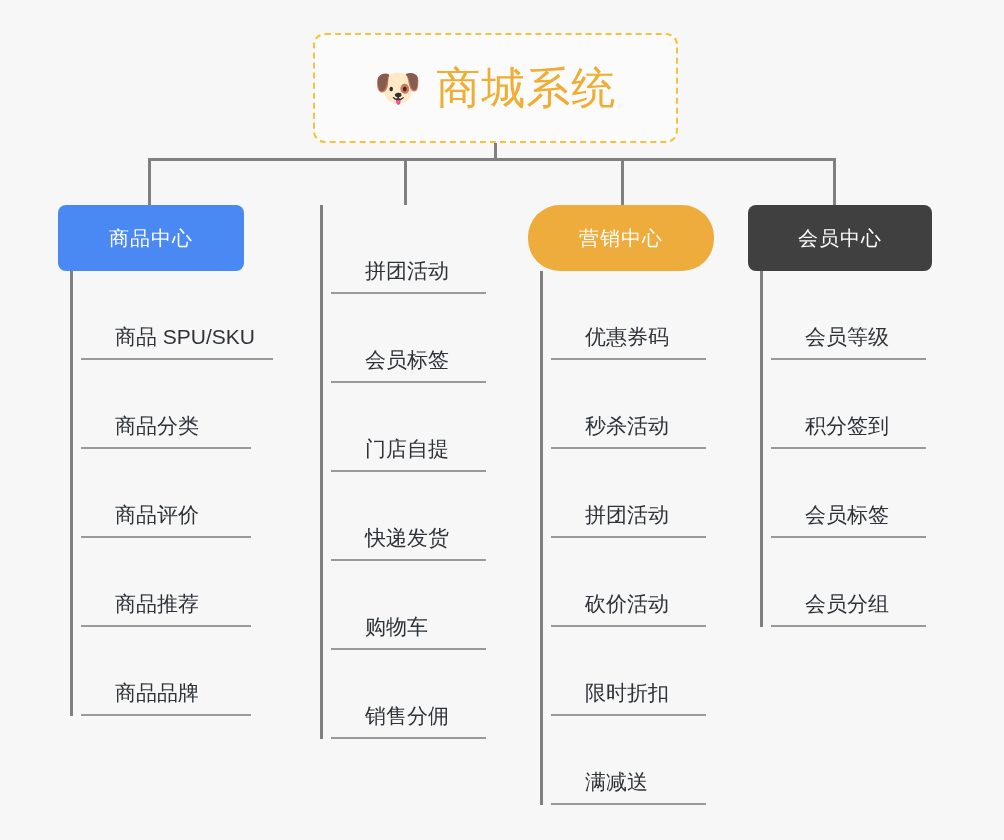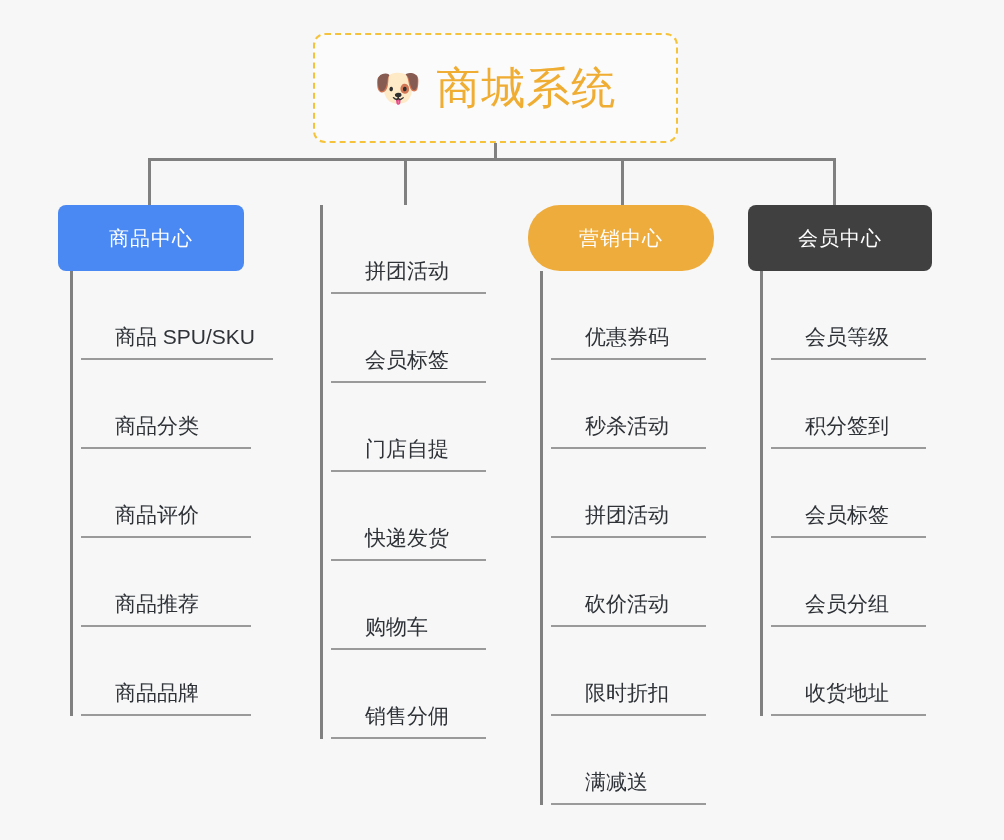--- a/index.html
+++ b/index.html
@@ -213,19 +213,16 @@
         </div>
       <div class="leaf">
           <span class="leaf-inner">积分签到</span>
         </div>
       <div class="leaf">
           <span class="leaf-inner">会员标签</span>
         </div>
       <div class="leaf">
           <span class="leaf-inner">会员分组</span>
         </div>
-      <div class="leaf">
-          <span class="leaf-inner">收货地址</span>
-        </div>
     </div>
   </div>
 
 </div>
 
 </body></html>

